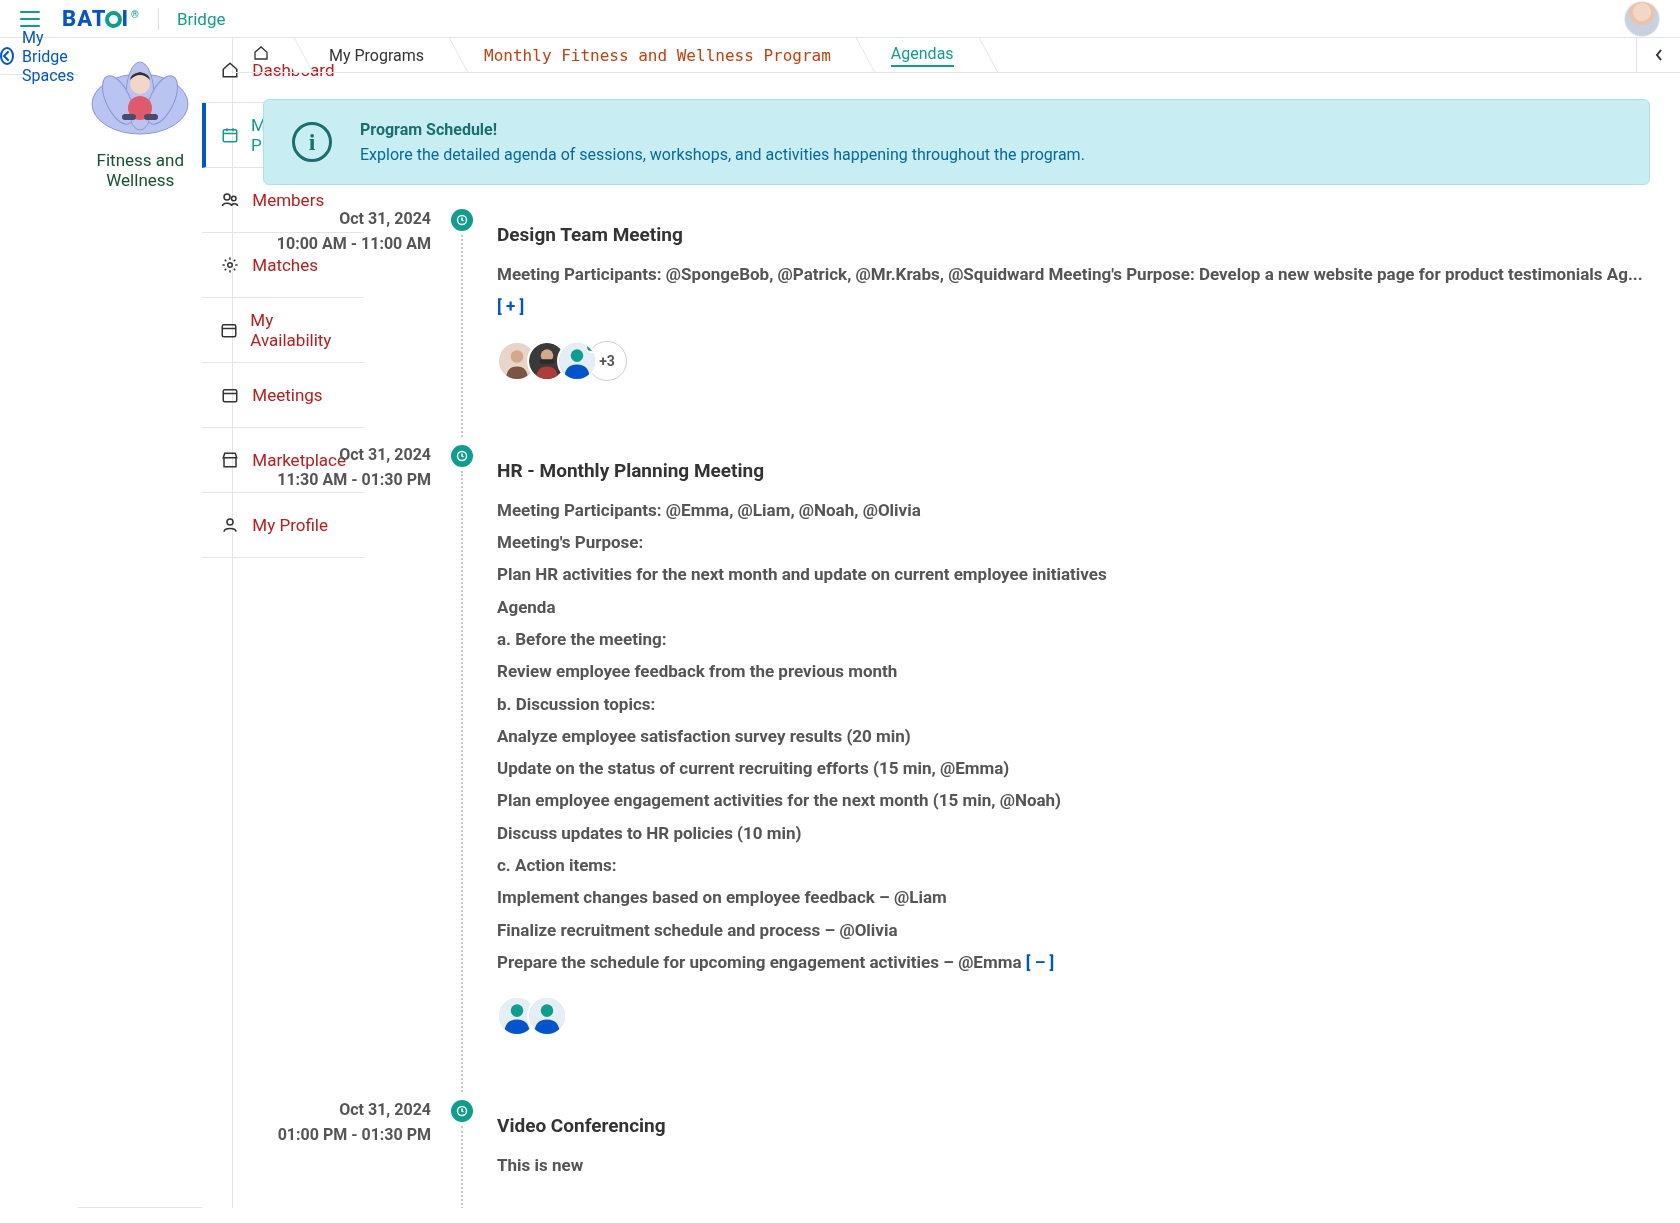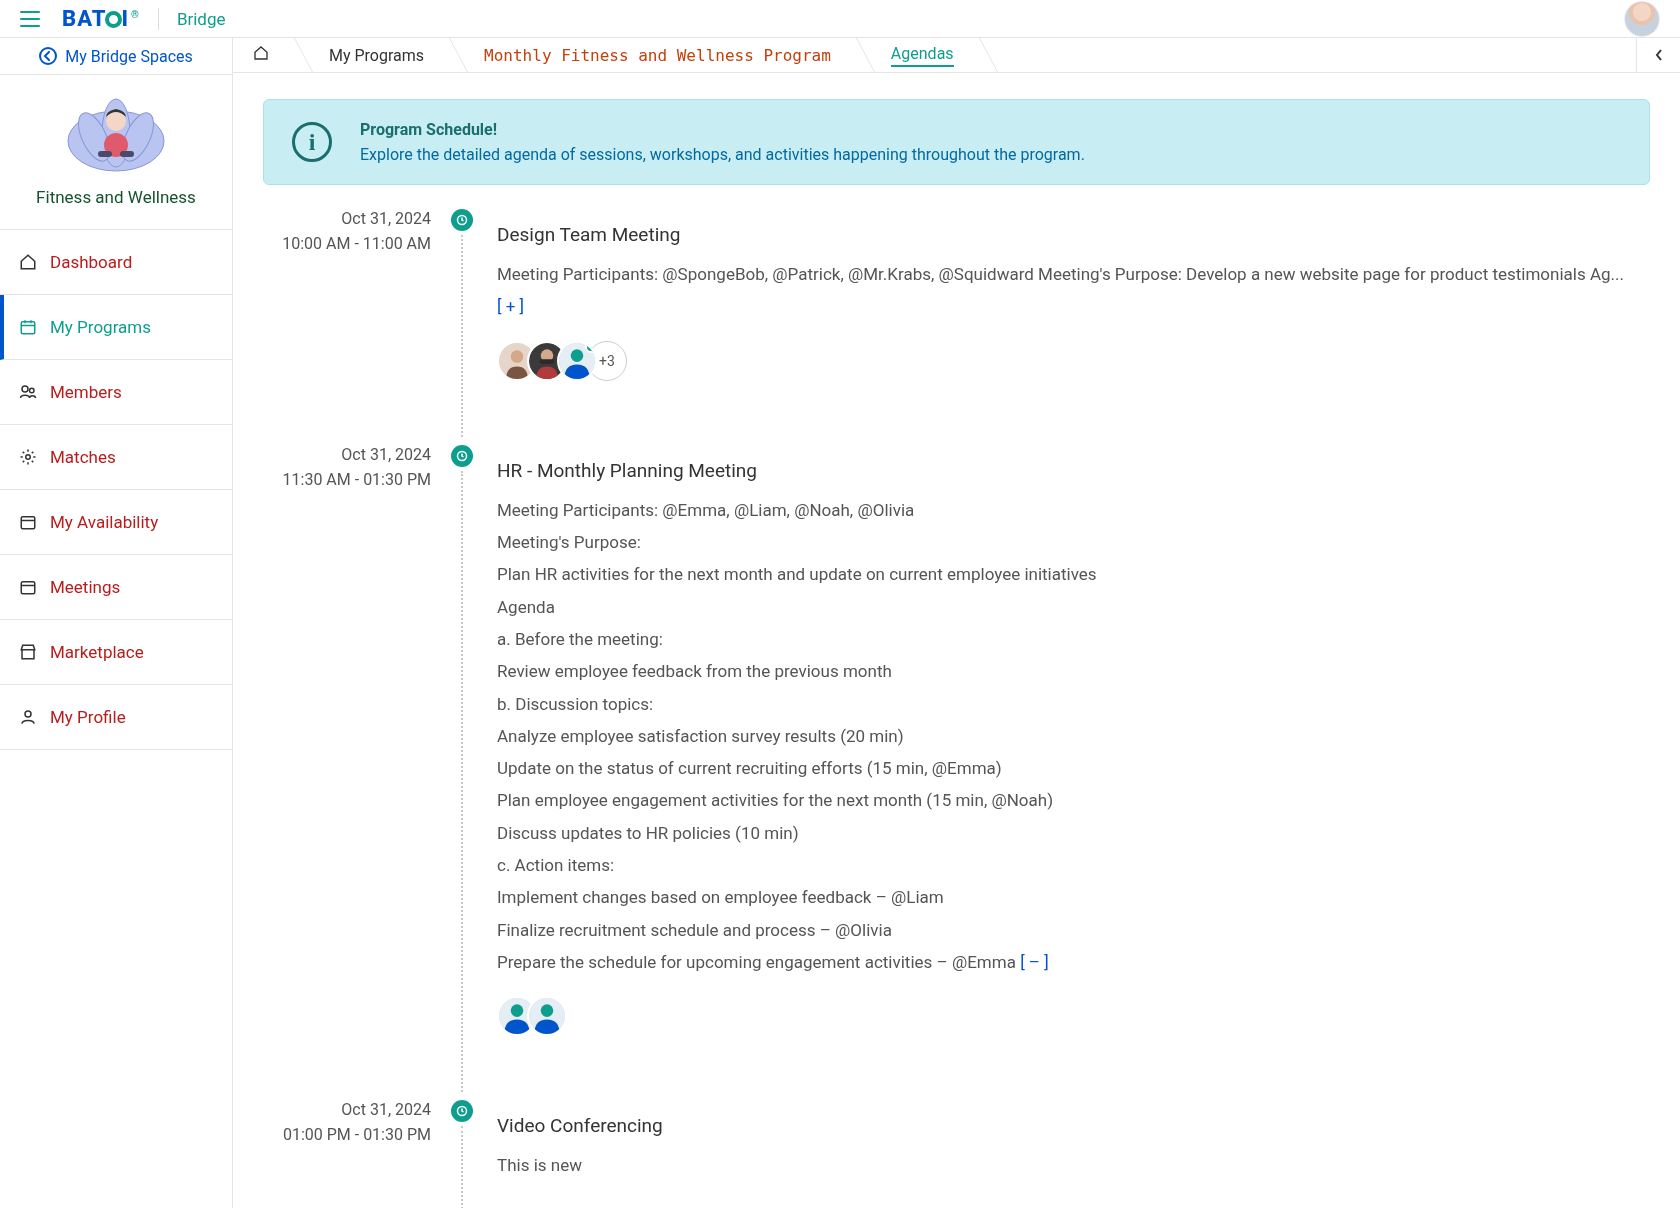--- a/index.html
+++ b/index.html
@@ -12,21 +12,21 @@
   .logo { font-weight: 800; font-size: 22px; letter-spacing: 1px; color: #0055cc; }
   .logo .oi { display:inline-block; width:17px; height:17px; border:4px solid #0e9e8e; border-radius:50%; vertical-align: -2px; margin: 0 -1px; }
   .logo sup { font-size: 10px; color: #0e9e8e; vertical-align: super; margin-left:2px;}
   .divider-v { width: 1px; height: 22px; background: #ddd; margin: 0 18px; }
   .app-name { color: #0e9e8e; font-size: 17px; }
   .topbar-spacer { flex: 1; }
   .user-avatar { width: 36px; height: 36px; border-radius: 50%; background: radial-gradient(circle at 50% 30%, #f4d6c7 0 30%, #e8c4b0 31% 45%, #c7d2e0 46% 100%); border:1px solid #eee; }
 
   .shell { display: flex; height: calc(1223px - 53px); }
 
-  .leftcol { width: 233px; border-right: 1px solid #e5e5e5; display: flex; flex-direction: column; }
+  .leftcol { width: 233px; border-right: 1px solid #e5e5e5; display: flex; }
   .space-bar { height: 37px; border-bottom: 1px solid #e5e5e5; display: flex; align-items: center; justify-content: center; gap: 8px; color: #0055cc; font-size: 16px; }
   .back-arrow { width: 18px; height: 18px; border: 2px solid #0055cc; border-radius: 50%; display: inline-flex; align-items: center; justify-content: center; }
   .back-arrow svg { display:block; }
 
   .space-card { padding: 18px 10px 22px; text-align: center; border-bottom: 1px solid #e5e5e5; }
   .lotus { width: 104px; height: 82px; margin: 0 auto 12px; position: relative; }
   .space-title { font-size: 17px; color: #14532d; }
 
   .nav { }
   .nav-item { height: 65px; border-bottom: 1px solid #e5e5e5; display: flex; align-items: center; padding: 0 18px; gap: 12px; color: #b91c1c; font-size: 17px; cursor: pointer; }
@@ -47,21 +47,21 @@
   .crumb-end { width: 44px; border-left: 1px solid #e5e5e5; display:flex; align-items:center; justify-content:center; color:#333; }
 
   .content { padding: 26px 30px; overflow: auto; }
 
   .banner { background: #c8eef3; border: 1px solid #a9e2ea; border-radius: 6px; padding: 20px 28px; display: flex; align-items: center; gap: 28px; }
   .info-circle { width: 40px; height: 40px; border: 3px solid #1a6e6e; border-radius: 50%; display:flex; align-items:center; justify-content:center; color:#1a6e6e; font-weight: bold; font-size: 24px; font-family: Georgia, serif; }
   .banner-title { color: #1a6e6e; font-weight: 700; font-size: 16px; margin-bottom: 6px; }
   .banner-desc { color: #0369a1; font-size: 16px; }
 
   .timeline { margin-top: 20px; position: relative; }
-  .tl-item { display: flex; }
+  .tl-item { display: flex; font-weight: bold; }
   .tl-left { width: 188px; text-align: right; padding-right: 20px; padding-top: 4px; color: #555; font-size: 16px; }
   .tl-date { margin-bottom: 6px; }
   .tl-time { white-space: nowrap; }
   .tl-mid { width: 22px; position: relative; display: flex; flex-direction: column; align-items: center; }
   .tl-dot { width: 22px; height: 22px; border-radius: 50%; background: #0e9e8e; display:flex; align-items:center; justify-content:center; color:#fff; margin-top: 4px; z-index:2; }
   .tl-line { flex:1; width:0; border-left: 2px dotted #c7c7c7; margin: 4px 0; }
   .tl-body { flex: 1; padding-left: 24px; padding-bottom: 60px; }
   .tl-title { font-size: 19px; color: #333; margin: 18px 0 12px; }
   .tl-desc { color: #555; font-size: 17px; line-height: 1.9; }
   .expand-link { color: #0055cc; white-space: nowrap; }

